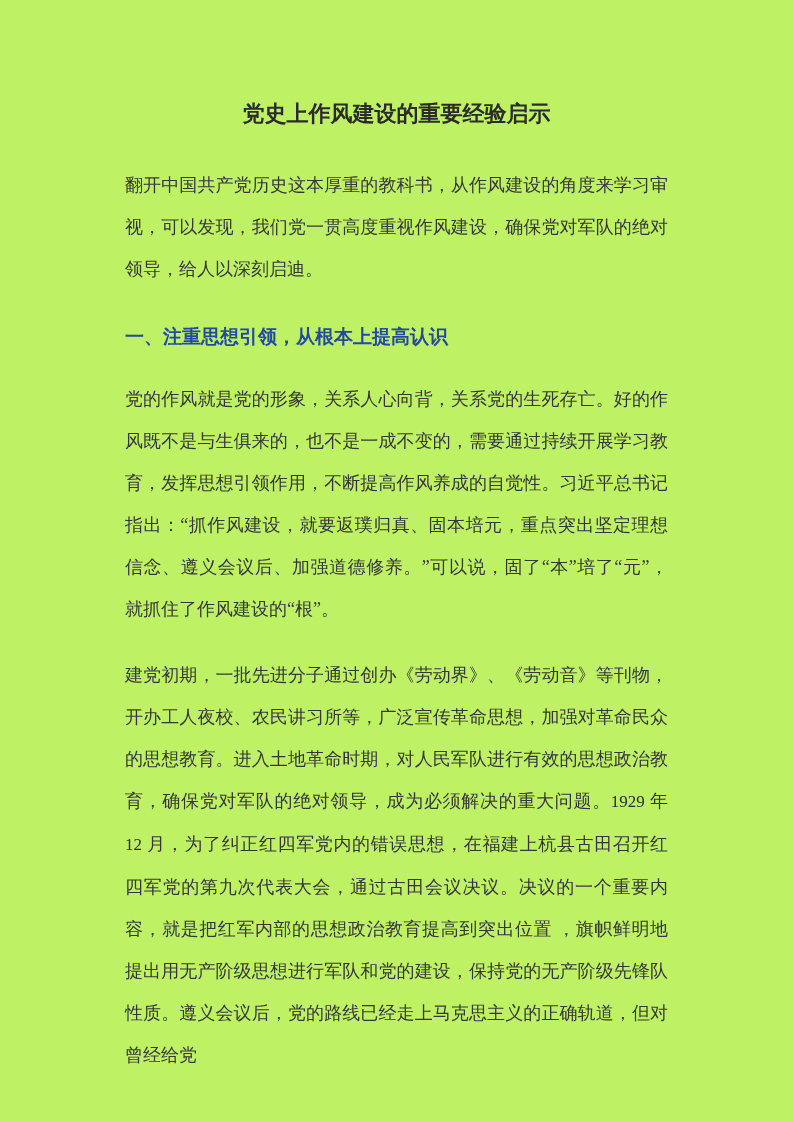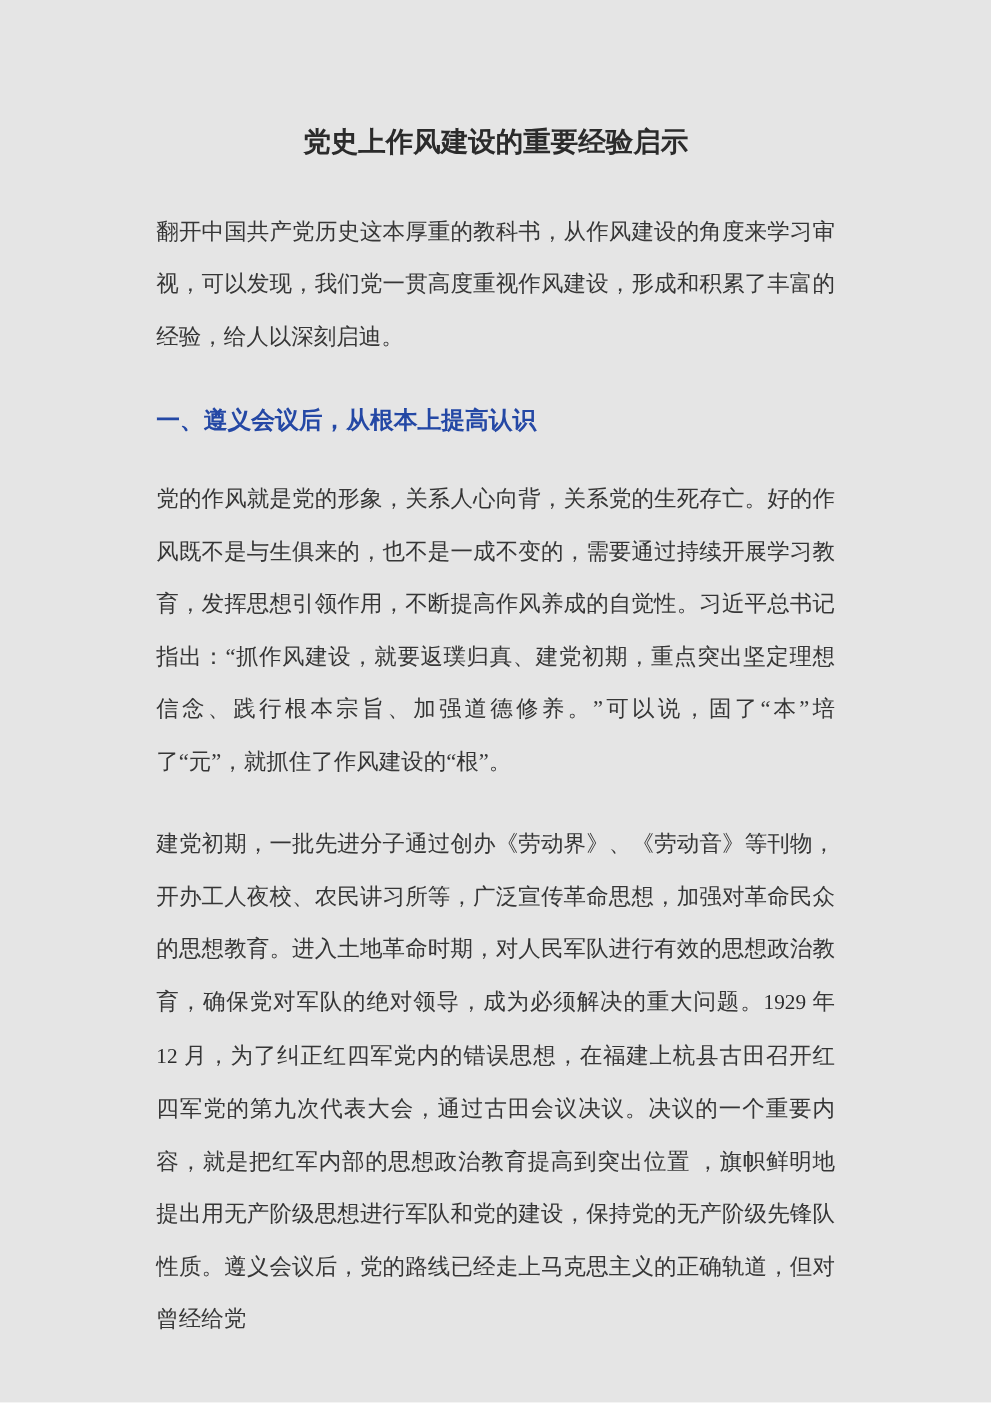--- a/index.html
+++ b/index.html
@@ -6,21 +6,21 @@
     margin: 0;
     padding: 0;
     background: #ffffff;
   }
   .page {
     position: relative;
     width: 793px;
     height: 1122px;
     box-sizing: border-box;
     padding: 100px 125px 0 125px;
-    background: #e5e5e5;
+    background: #bef264;
     font-family: "Liberation Serif", "DejaVu Serif", serif;
     color: #363636;
     overflow: hidden;
   }
   .doc-title {
     font-size: 22px;
     font-weight: bold;
     text-align: center;
     color: #2b2b2b;
     line-height: 28px;
@@ -48,21 +48,21 @@
     color: #2b2b2b;
   }
 </style>
 </head>
 <body>
 
 <div class="page">
 
   <h1 class="doc-title">党史上作风建设的重要经验启示</h1>
 
-  <p class="body-para">翻开中国共产党历史这本厚重的教科书，从作风建设的角度来学习审视，可以发现，我们党一贯高度重视作风建设，形成和积累了丰富的经验，给人以深刻启迪。</p>
+  <p class="body-para">翻开中国共产党历史这本厚重的教科书，从作风建设的角度来学习审视，可以发现，我们党一贯高度重视作风建设，确保党对军队的绝对领导，给人以深刻启迪。</p>
 
-  <h2 class="section-heading">一、遵义会议后，从根本上提高认识</h2>
+  <h2 class="section-heading">一、注重思想引领，从根本上提高认识</h2>
 
-  <p class="body-para">党的作风就是党的形象，关系人心向背，关系党的生死存亡。好的作风既不是与生俱来的，也不是一成不变的，需要通过持续开展学习教育，发挥思想引领作用，不断提高作风养成的自觉性。习近平总书记指出：“抓作风建设，就要返璞归真、建党初期，重点突出坚定理想信念、践行根本宗旨、加强道德修养。”可以说，固了“本”培了“元”，就抓住了作风建设的“根”。</p>
+  <p class="body-para">党的作风就是党的形象，关系人心向背，关系党的生死存亡。好的作风既不是与生俱来的，也不是一成不变的，需要通过持续开展学习教育，发挥思想引领作用，不断提高作风养成的自觉性。习近平总书记指出：“抓作风建设，就要返璞归真、固本培元，重点突出坚定理想信念、遵义会议后、加强道德修养。”可以说，固了“本”培了“元”，就抓住了作风建设的“根”。</p>
 
   <p class="body-para"><span>建党初期，一批先进分子通过创办</span><span class="book-title">《劳动界》</span><span>、</span><span class="book-title">《劳动音》</span><span>等刊物，开办工人夜校、农民讲习所等，广泛宣传革命思想，加强对革命民众的思想教育。进入土地革命时期，对人民军队进行有效的思想政治教育，确保党对军队的绝对领导，成为必须解决的重大问题。</span><span class="latin-num">1929</span><span> 年 </span><span class="latin-num">12</span><span> 月，为了纠正红四军党内的错误思想，在福建上杭县古田召开红四军党的第九次代表大会，通过古田会议决议。决议的一个重要内容，就是把红军内部的思想政治教育提高到突出位置 ，旗帜鲜明地提出用无产阶级思想进行军队和党的建设，保持党的无产阶级先锋队性质。遵义会议后，党的路线已经走上马克思主义的正确轨道，但对曾经给党</span></p>
 
 </div>
 
 </body></html>

